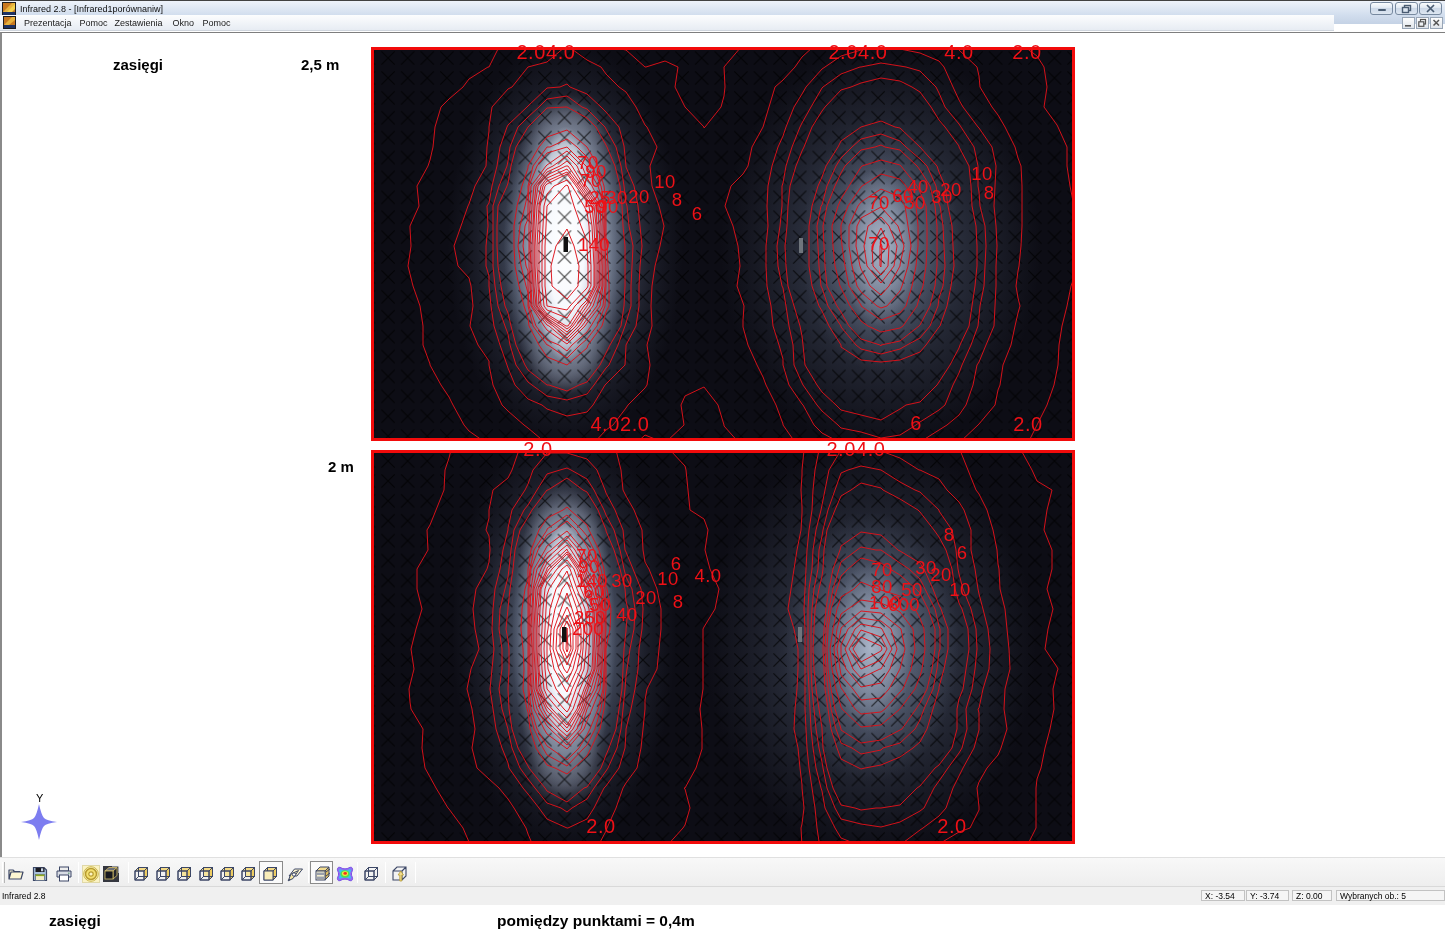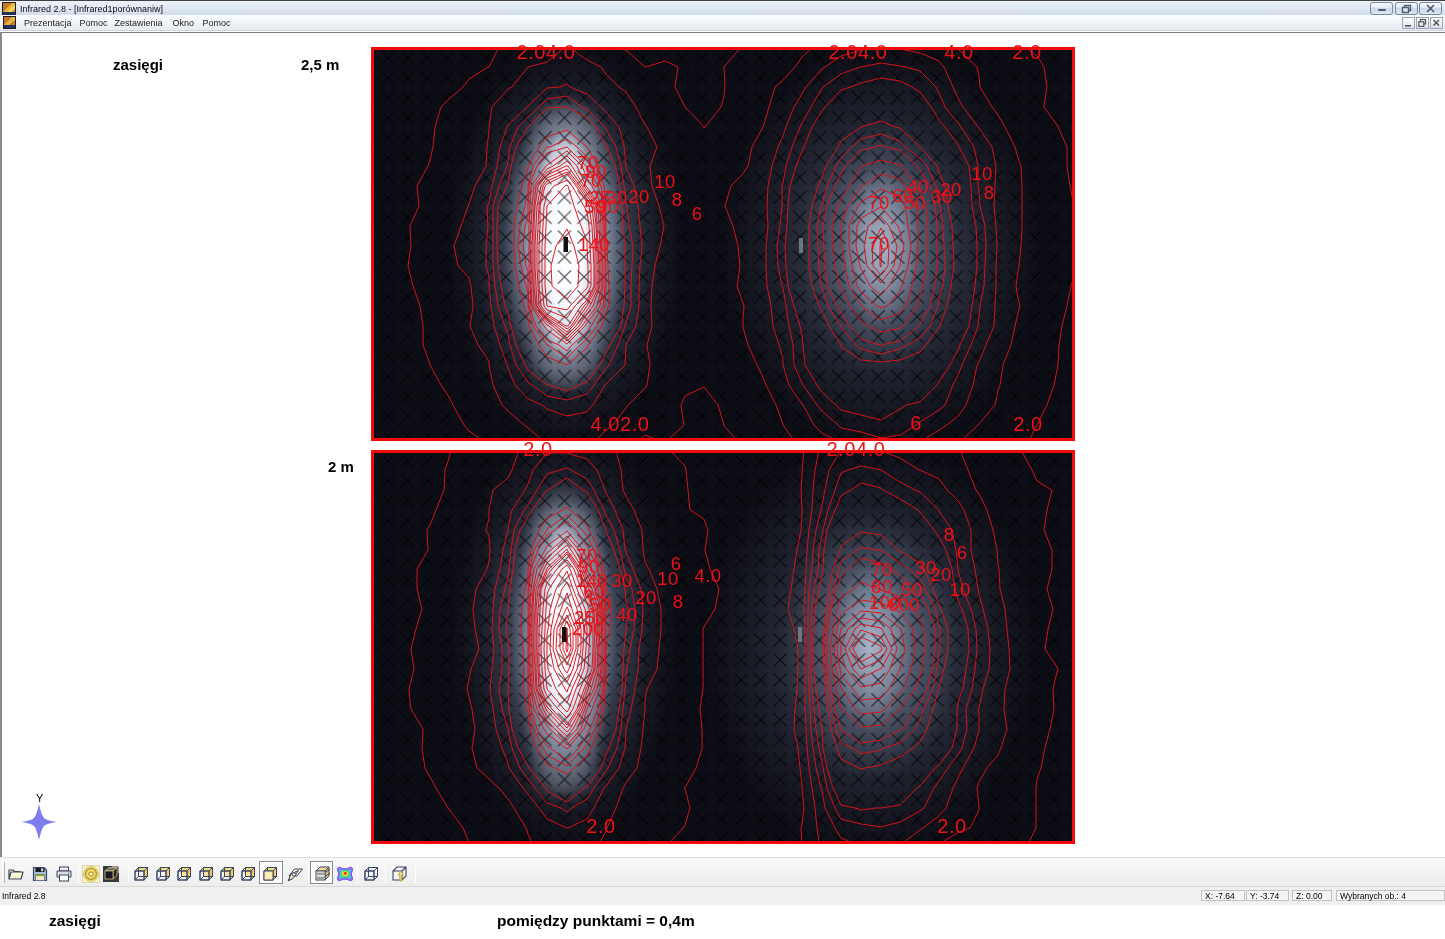--- a/index.html
+++ b/index.html
@@ -1,19 +1,19 @@
 <!DOCTYPE html>
 <html><head><meta charset="utf-8"><style>
 *{margin:0;padding:0;box-sizing:border-box}
 html,body{width:1445px;height:939px;overflow:hidden;background:#fff;font-family:"Liberation Sans",sans-serif}
 .abs{position:absolute}
 #titlebar{position:absolute;left:0;top:0;width:1445px;height:24px;background:linear-gradient(#eef3fa,#d2deee 60%,#c4d2e5);border-top:1px solid #424242}
 #titletext{position:absolute;left:20px;top:3px;font-size:9px;color:#101010}
 .winbtn{position:absolute;top:1px;width:23px;height:13px;border:1px solid #77899f;border-radius:3px;background:linear-gradient(#fbfdfe,#e0e8f2 45%,#cdd9e8 50%,#dde6f1);color:#3f5066;font-size:9px;text-align:center;line-height:12px}
-#menubar{position:absolute;left:0;top:15px;width:1445px;height:16px;background:linear-gradient(#fcfdfe,#e7ecf3);border-bottom:1px solid #cfd5dd}
+#menubar{position:absolute;left:0;top:15px;width:1334px;height:16px;background:linear-gradient(#fcfdfe,#e7ecf3);border-bottom:1px solid #cfd5dd}
 .menuitem{position:absolute;top:3px;font-size:9px;color:#1a1a1a}
 .mdibtn{position:absolute;top:2px;width:13px;height:12px;border:1px solid #98a5b5;background:linear-gradient(#fefefe,#dfe4ea);color:#444;font-size:9px;text-align:center;line-height:10px}
 #content{position:absolute;left:0;top:32px;width:1445px;height:825px;background:#fff;border-top:1px solid #7e7e7e;border-left:2px solid #8a8a8a}
 .blab{position:absolute;font-weight:bold;font-size:15px;color:#000}
 #toolbar{position:absolute;left:0;top:857px;width:1445px;height:29px;background:linear-gradient(#f8f8f8,#eeeeee);border-top:1px solid #e0e0e0}
 .tsep{position:absolute;top:4px;width:1px;height:21px;background:#c2c2c2;border-right:1px solid #fff}
 #statusbar{position:absolute;left:0;top:886px;width:1445px;height:25px;background:#f0f0f0;border-top:1px solid #d9d9d9;border-bottom:2px solid #8fa0b4}
 .sfield{position:absolute;top:3px;height:11px;border:1px solid #c2c2c2;background:#f5f5f5;font-size:8.5px;color:#000;padding-left:3px;line-height:10px;white-space:nowrap}
 #bottomband{position:absolute;left:0;top:905px;width:1445px;height:34px;background:#fff}
 .bt{position:absolute;font-weight:bold;font-size:15.5px;color:#000}
@@ -468,21 +468,21 @@
       <path d="M2,6 L2,15 L11,15 M2,15 L5.5,11.5" fill="none" stroke="#3c4766" stroke-width="1"></path>
       <rect x="2" y="6" width="9" height="9" fill="none" stroke="#3c4766" stroke-width="1"></rect>
     </svg>
     <svg style="position:absolute;left:391px;top:7px" width="18" height="18" viewBox="0 0 18 18">
       <path d="M2,6 L6,2 L15,2 L15,11 L11,15 L2,15 Z M2,6 L11,6 L11,15 M11,6 L15,2" fill="none" stroke="#3c4766" stroke-width="1.1"></path>
       <path d="M12,14.5 L12,8.5 L10.3,8.5 L13,4.5 L15.7,8.5 L14,8.5 L14,14.5 Z" fill="#f2dc90" stroke="#b89c30" stroke-width=".8" transform="translate(-3.2,1.5)"></path>
     </svg>
   </div>
 <div id="statusbar">
  <span class="abs" style="left:2px;top:4px;font-size:8.5px;color:#000">Infrared 2.8</span>
- <div class="sfield" style="left:1201px;width:44px">X: -7.64</div>
+ <div class="sfield" style="left:1201px;width:44px">X: -3.54</div>
  <div class="sfield" style="left:1246px;width:43px">Y: -3.74</div>
  <div class="sfield" style="left:1292px;width:40px">Z: 0.00</div>
- <div class="sfield" style="left:1336px;width:109px">Wybranych ob.: 4</div>
+ <div class="sfield" style="left:1336px;width:109px">Wybranych ob.: 5</div>
 </div>
 <div id="bottomband">
  <span class="bt" style="left:49px;top:7px">zasięgi</span>
  <span class="bt" style="left:497px;top:7px">pomiędzy punktami = 0,4m</span>
 </div>
 
 </body></html>

